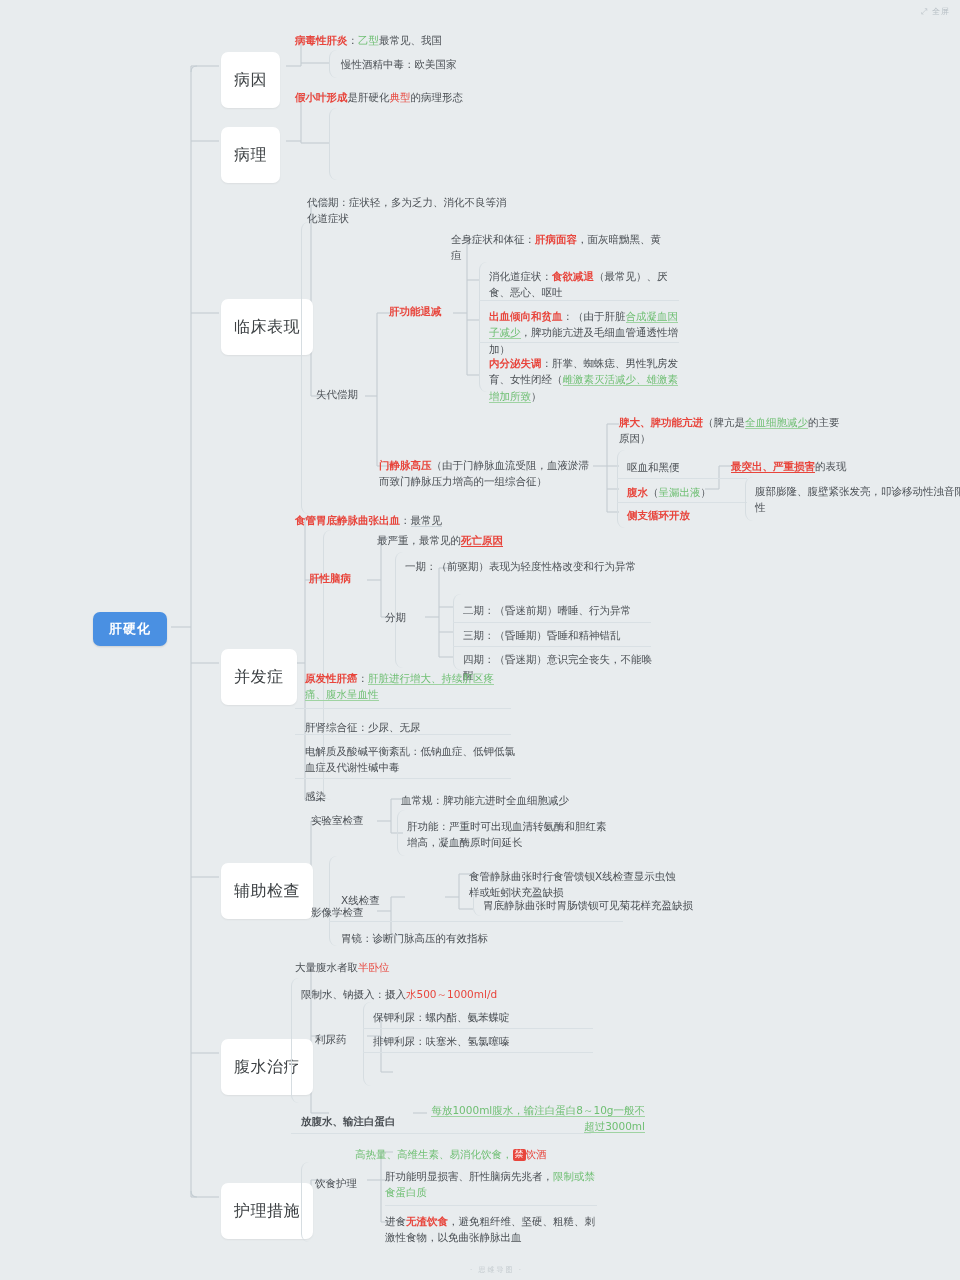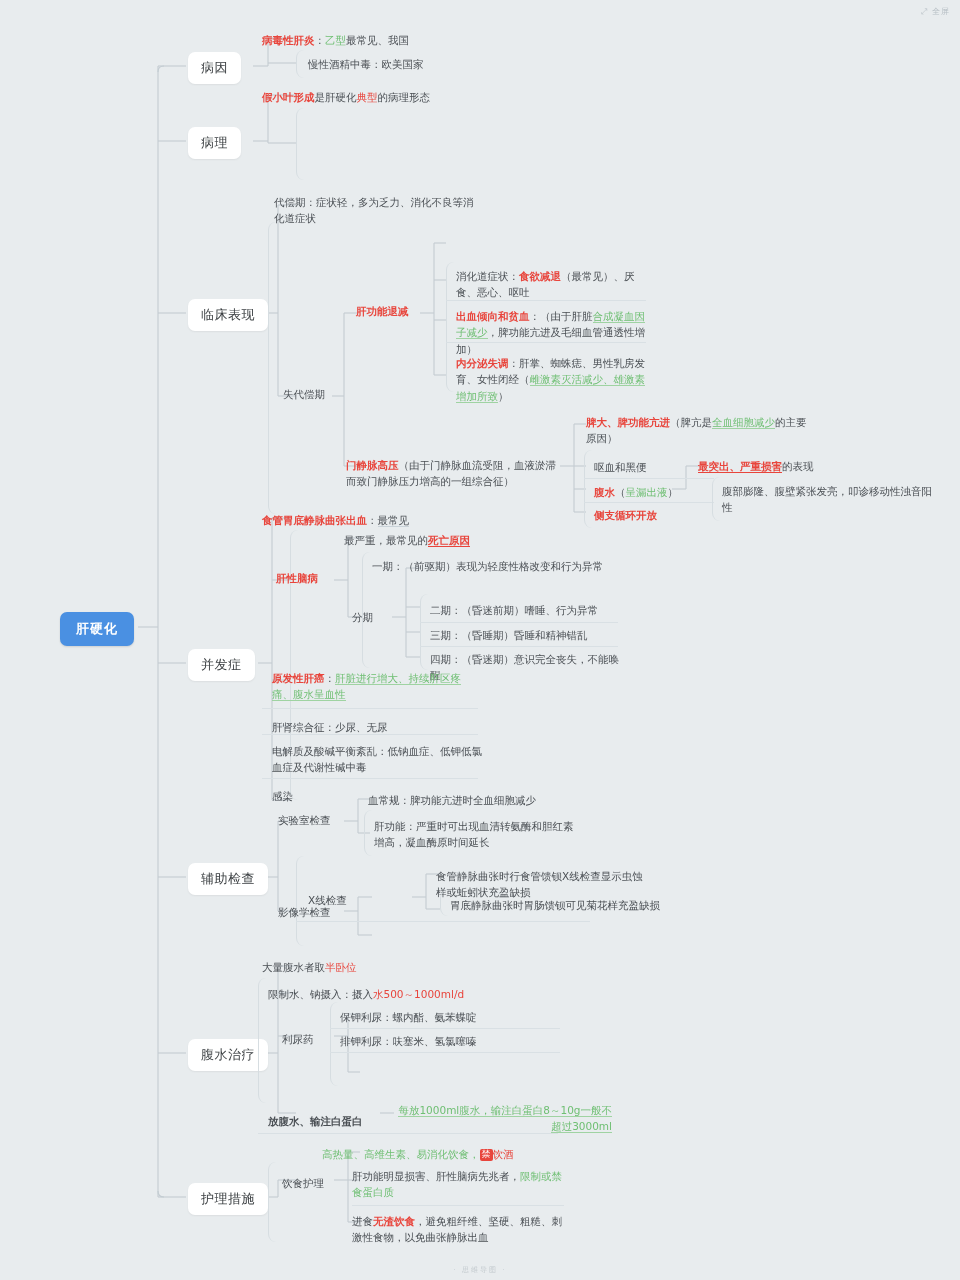--- a/index.html
+++ b/index.html
@@ -5,21 +5,21 @@
   * { box-sizing: border-box; }
   html, body { margin:0; padding:0; }
   body {
     width:960px; height:1280px;
     background:#e8ecee;
     font-family:"DejaVu Sans","Liberation Sans",sans-serif;
     position:relative;
     overflow:hidden;
     -webkit-font-smoothing:antialiased;
   }
-  #canvas { position:absolute; inset:0; }
+  #canvas { position:absolute; inset:0;margin-left:33px; }
   svg.links { position:absolute; inset:0; width:960px; height:1280px; pointer-events:none; }
 
   
   .node {
     position:absolute;
     font-size:10.5px;
     line-height:1.52;
     color:#44484c;
     white-space:normal;
   }
@@ -29,22 +29,22 @@
     border-radius:7px;
     padding:7px 16px;
     font-size:13px;
     font-weight:bold;
     letter-spacing:1px;
     box-shadow:0 1px 2px rgba(0,0,0,.12);
   }
   .branch {
     background:#ffffff;
     border-radius:7px;
-    padding:6px 13px;
-    font-size:13px;
+    padding:16px 13px;
+    font-size:16px;
     color:#3c4043;
     letter-spacing:.5px;
     box-shadow:0 1px 2px rgba(0,0,0,.06);
   }
   
   .card {
     position:absolute;
     border:1px solid #d6dde1;
     border-radius:8px;
     background:transparent;
@@ -222,20 +222,21 @@
 
   <div class="leaf" style="left:262px; top:87px; width:260px;"><span class="red">假小叶形成</span><span>是肝硬化</span><span class="redn">典型</span><span>的病理形态</span></div>
   <div class="card" style="left:296px; top:108px; width:225px; height:72px; border-right:none; border-top:none; border-bottom:none;"></div>
 
   <div class="leaf" style="left:274px; top:192px; width:200px;"><span>代偿期：症状轻，多为乏力、消化不良等消化道症状</span></div>
   <div class="card" style="left:268px; top:222px; width:352px; height:292px; border-right:none; border-top:none; border-bottom:none;"></div>
   <div class="leaf" style="left:283px; top:384px; width:60px;">失代偿期</div>
 
   <div class="leaf bold red" style="left:356px; top:301px; width:70px; font-weight:bold;">肝功能退减</div>
 
+  <div class="leaf" style="left:418px; top:229px; width:215px;"><span>全身症状和体征：</span><span class="red">肝病面容</span><span>，面灰暗黝黑、黄疸</span></div>
   <div class="card" style="left:446px; top:262px; width:200px; height:130px; border-right:none; border-top:none; border-bottom:none;"></div>
   <div class="divider" style="left:446px; top:300px; width:200px;"></div>
   <div class="divider" style="left:446px; top:342px; width:200px;"></div>
   <div class="leaf" style="left:456px; top:306px; width:190px;"><span class="red">出血倾向和贫血</span><span>：（由于肝脏</span><span class="greenu">合成凝血因子减少</span><span>，脾功能亢进及毛细血管通透性增加）</span></div>
   <div class="leaf" style="left:456px; top:266px; width:190px;"><span>消化道症状：</span><span class="red">食欲减退</span><span>（最常见）、厌食、恶心、呕吐</span></div>
   <div class="leaf" style="left:456px; top:353px; width:190px;"><span class="red">内分泌失调</span><span>：肝掌、蜘蛛痣、男性乳房发育、女性闭经（</span><span class="greenu">雌激素灭活减少、雄激素增加所致</span><span>）</span></div>
 
   <div class="leaf" style="left:346px; top:455px; width:215px;"><span class="red">门静脉高压</span><span>（由于门静脉血流受阻，血液淤滞而致门静脉压力增高的一组综合征）</span></div>
 
   <div class="leaf" style="left:586px; top:412px; width:230px;"><span class="red">脾大、脾功能亢进</span><span>（脾亢是</span><span class="greenu">全血细胞减少</span><span>的主要原因）</span></div>
@@ -280,20 +281,21 @@
   <div class="leaf" style="left:374px; top:816px; width:208px;"><span>肝功能：严重时可出现血清转氨酶和胆红素增高，凝血酶原时间延长</span></div>
 
   <div class="card" style="left:296px; top:856px; width:294px; height:90px; border-right:none; border-top:none; border-bottom:none;"></div>
   <div class="leaf" style="left:278px; top:902px; width:75px;">影像学检查</div>
   <div class="leaf" style="left:308px; top:890px; width:44px;">X线检查</div>
 
   <div class="leaf" style="left:436px; top:866px; width:215px;"><span>食管静脉曲张时行食管馈钡X线检查显示虫蚀样或蚯蚓状充盈缺损</span></div>
   <div class="card" style="left:440px; top:890px; width:232px; height:26px; border-right:none; border-top:none; border-bottom:none;"></div>
   <div class="leaf" style="left:450px; top:895px; width:226px;"><span>胃底静脉曲张时胃肠馈钡可见菊花样充盈缺损</span></div>
   <div class="divider" style="left:296px; top:921px; width:294px;"></div>
+  <div class="leaf" style="left:308px; top:928px; width:250px;"><span>胃镜：诊断门脉高压的有效指标</span></div>
 
   <div class="leaf" style="left:262px; top:957px; width:230px;"><span>大量腹水者取</span><span class="redn">半卧位</span></div>
   <div class="card" style="left:258px; top:978px; width:300px; height:125px; border-right:none; border-top:none; border-bottom:none;"></div>
   <div class="leaf" style="left:268px; top:984px; width:280px;"><span>限制水、钠摄入：摄入</span><span class="redn">水500～1000ml/d</span></div>
 
   <div class="leaf" style="left:282px; top:1029px; width:40px;">利尿药</div>
   <div class="card" style="left:330px; top:1002px; width:232px; height:84px; border-right:none; border-top:none; border-bottom:none;"></div>
   <div class="divider" style="left:330px; top:1028px; width:230px;"></div>
   <div class="divider" style="left:330px; top:1052px; width:230px;"></div>
   <div class="leaf" style="left:340px; top:1007px; width:220px;"><span>保钾利尿：螺内酯、氨苯蝶啶</span></div>

